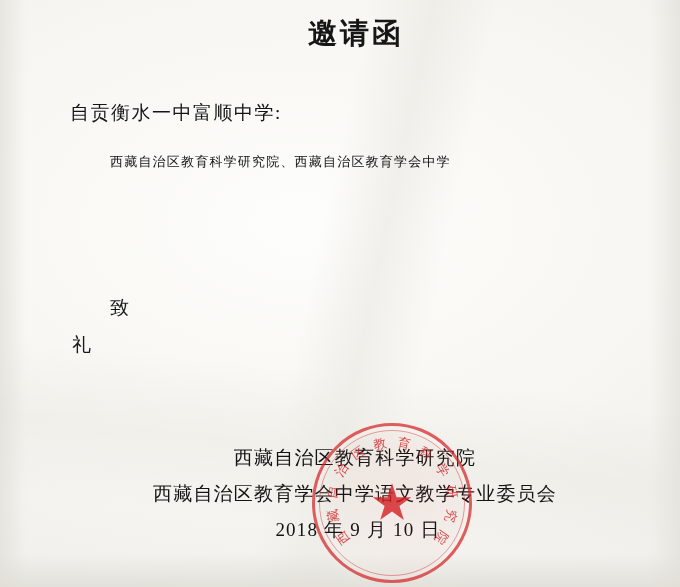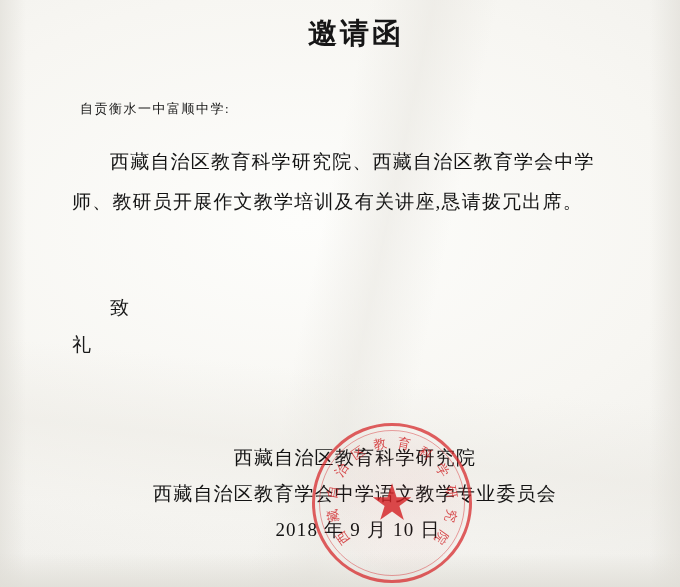--- a/index.html
+++ b/index.html
@@ -75,34 +75,34 @@
     font-size: 29px;
     font-weight: bold;
     letter-spacing: 3px;
     font-family: "DejaVu Serif", "Liberation Serif", serif;
     color: #161616;
   }
 
   .salutation {
     position: absolute;
     top: 100px;
-    left: 80px;
-    font-size: 13px;
+    left: 70px;
+    font-size: 19px;
     letter-spacing: 1.5px;
     color: #141414;
   }
 
   .body-block {
     position: absolute;
     top: 142px;
     left: 72px;
     width: 546px;
   }
   .body-line {
-    font-size: 19px;
+    font-size: 13px;
     line-height: 40px;
     letter-spacing: 1.2px;
     white-space: nowrap;
     color: #141414;
   }
   .body-line.indent {
     text-indent: 38px;
   }
 
   .closing-zhi {
@@ -209,21 +209,20 @@
   <div class="paper-edge-bottom"></div>
 
   <div class="doc-content">
 
     <div class="doc-title">邀请函</div>
 
     <div class="salutation">自贡衡水一中富顺中学:</div>
 
     <div class="body-block">
       <div class="body-line indent">西藏自治区教育科学研究院、西藏自治区教育学会中学</div>
-      <div class="body-line">师、教研员开展作文教学培训及有关讲座,恳请拨冗出席。</div>
     </div>
 
     <div class="closing-zhi">致</div>
     <div class="closing-li">礼</div>
 
     <div class="signature-block">
       <div class="sig-line sig1">西藏自治区教育科学研究院</div>
       <div class="sig-line sig2">西藏自治区教育学会中学语文教学专业委员会</div>
       <div class="sig-line sig3">2018 年 9 月 10 日</div>
     </div>

